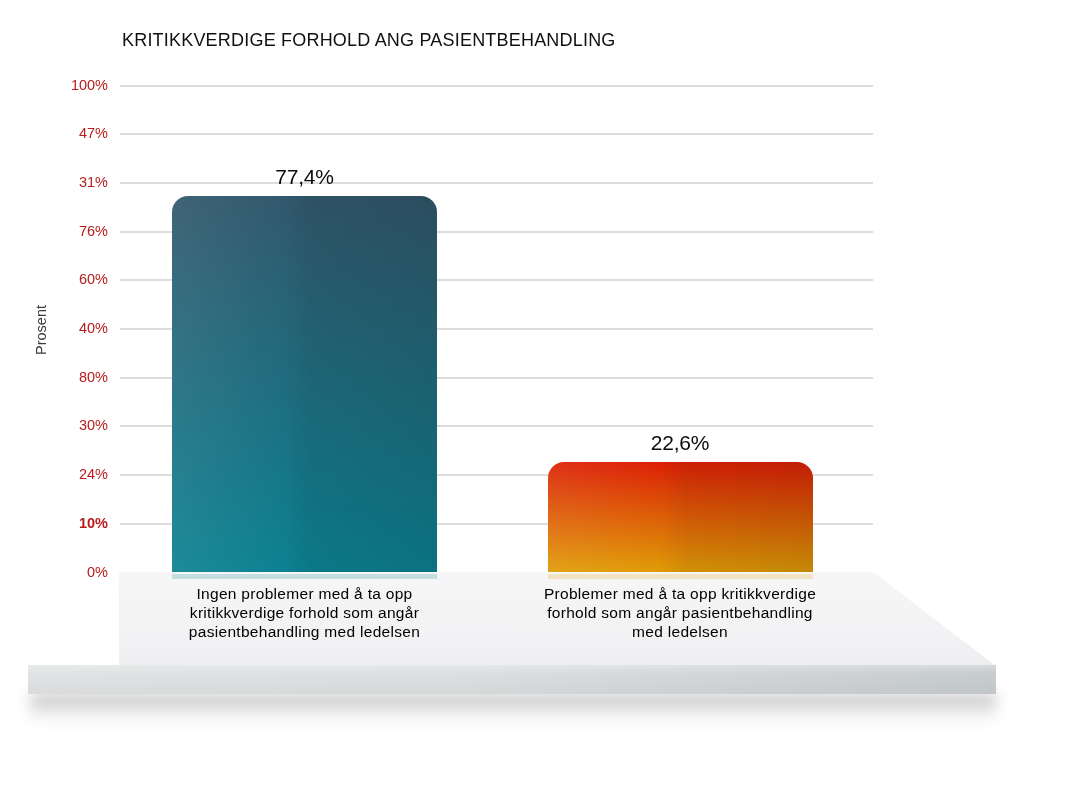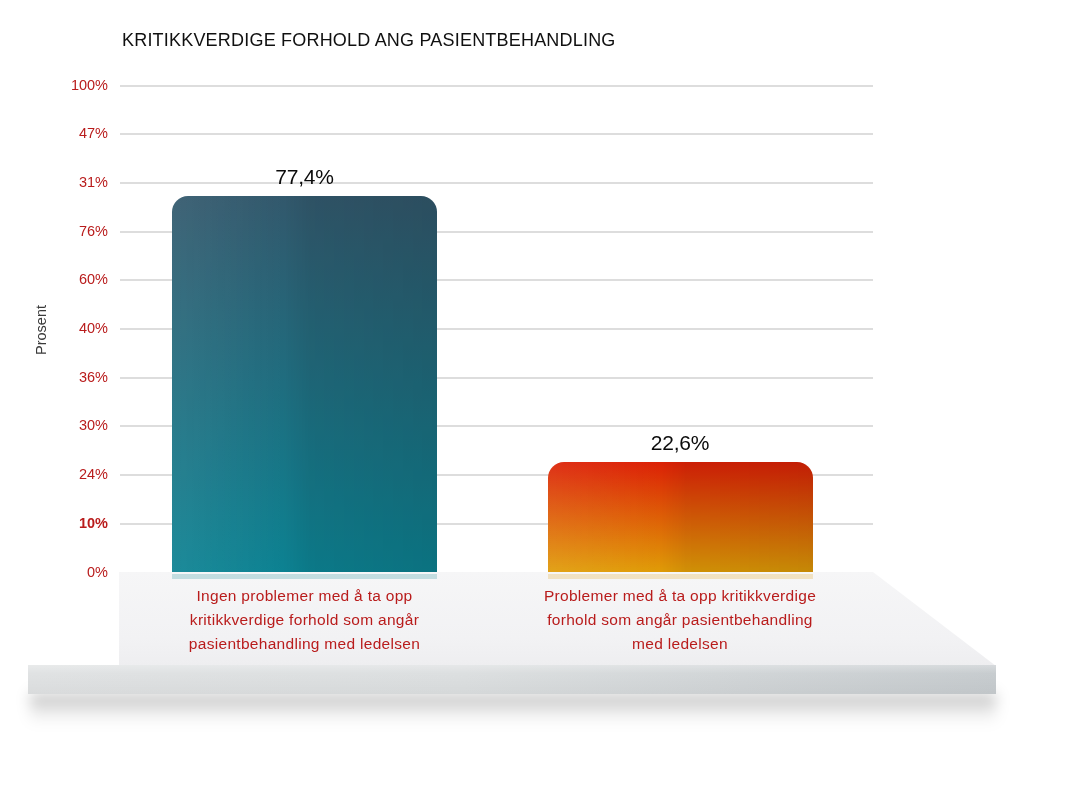--- a/index.html
+++ b/index.html
@@ -22,21 +22,21 @@
     font-size:14.5px;color:#b91c1c;
   }
   .bar{position:absolute;border-radius:16px 16px 0 0;}
   .value-label{
     position:absolute;width:200px;text-align:center;
     font-size:21px;font-weight:normal;color:#0b0b0b;letter-spacing:-0.2px;
   }
   .reflection{position:absolute;top:574px;height:5px;opacity:0.22;}
   .cat-label{
     position:absolute;width:300px;text-align:center;
-    font-size:15.5px;line-height:24px;letter-spacing:0.3px;color:#b91c1c;
+    font-size:15.5px;line-height:19px;letter-spacing:0.3px;color:#000000;
   }
   .shelf-top{
     position:absolute;left:119px;top:572px;width:877px;height:94px;
     background:linear-gradient(to bottom,#f6f6f7 0%,#f2f2f4 70%,#eeeef0 100%);
     clip-path:polygon(0 0,754px 0,100% 100%,0 100%);
   }
   .shelf-front{
     position:absolute;left:28px;top:665px;width:968px;height:29px;
     background:
       linear-gradient(to bottom,rgba(255,255,255,0.28) 0%,rgba(255,255,255,0) 30%,rgba(0,0,0,0.03) 100%),
@@ -57,21 +57,21 @@
   <div id="grid-layer">
       <div class="gridline" style="top: 571.5px; left: 120px; width: 753px;"></div>
       <div class="ytick" style="top: 563.5px;">0%</div>
       <div class="gridline" style="top: 522.8px; left: 120px; width: 753px;"></div>
       <div class="ytick" style="top: 514.8px; font-weight: bold;">10%</div>
       <div class="gridline" style="top: 474.1px; left: 120px; width: 753px;"></div>
       <div class="ytick" style="top: 466.1px;">24%</div>
       <div class="gridline" style="top: 425.4px; left: 120px; width: 753px;"></div>
       <div class="ytick" style="top: 417.4px;">30%</div>
       <div class="gridline" style="top: 376.7px; left: 120px; width: 753px;"></div>
-      <div class="ytick" style="top: 368.7px;">36%</div>
+      <div class="ytick" style="top: 368.7px;">80%</div>
       <div class="gridline" style="top: 328px; left: 120px; width: 753px;"></div>
       <div class="ytick" style="top: 320px;">40%</div>
       <div class="gridline" style="top: 279.3px; left: 120px; width: 753px;"></div>
       <div class="ytick" style="top: 271.3px;">60%</div>
       <div class="gridline" style="top: 230.6px; left: 120px; width: 753px;"></div>
       <div class="ytick" style="top: 222.6px;">76%</div>
       <div class="gridline" style="top: 181.9px; left: 120px; width: 753px;"></div>
       <div class="ytick" style="top: 173.9px;">31%</div>
       <div class="gridline" style="top: 133.2px; left: 120px; width: 753px;"></div>
       <div class="ytick" style="top: 125.2px;">47%</div>

